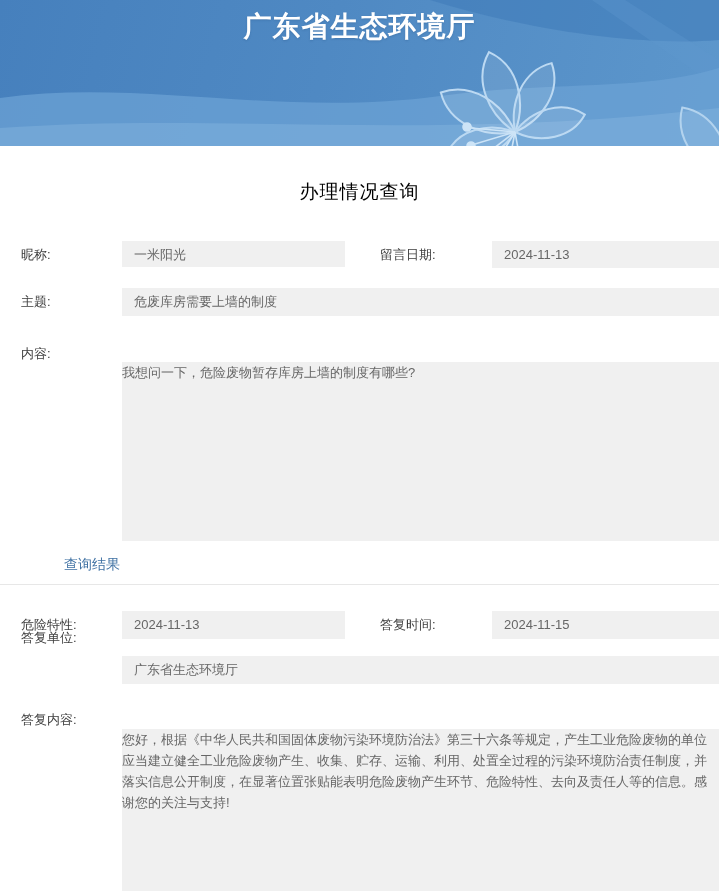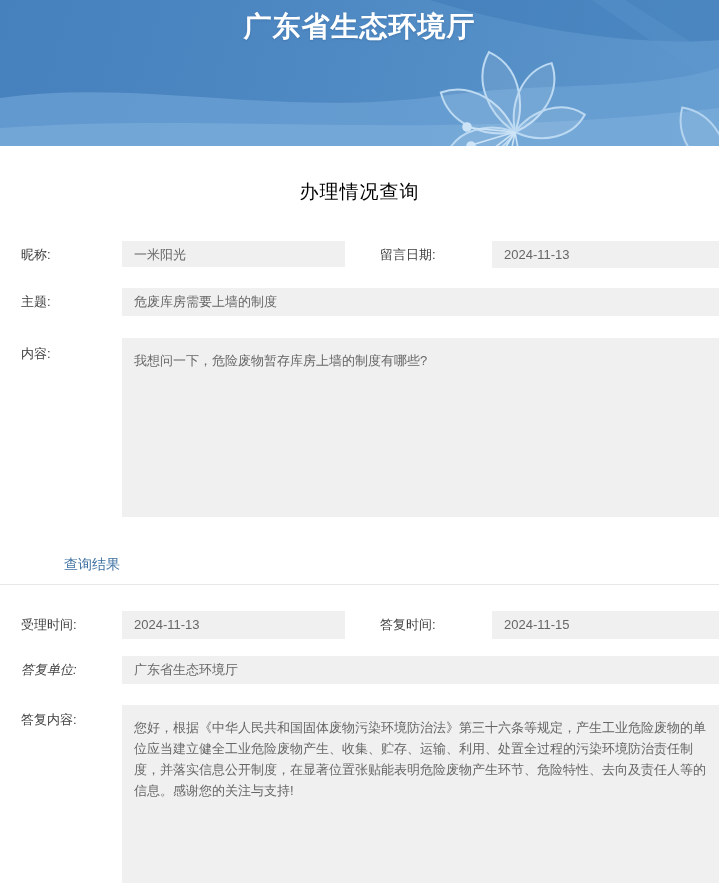--- a/index.html
+++ b/index.html
@@ -33,22 +33,22 @@
     margin-left:13px;
   }
   .lbl2{left:367px;}
   .field{
     position:absolute;background:#f0f0f0;font-size:13px;color:#666666;
     line-height:27px;padding:0 12px;box-sizing:border-box;overflow:hidden;
     white-space:nowrap;
   }
   .area{
     position:absolute;background:#f0f0f0;font-size:13px;color:#666666;
-    line-height:21px;padding:12px;box-sizing:border-box;overflow:hidden;
-    white-space:normal;word-break:break-all;
+    line-height:21px;box-sizing:border-box;overflow:hidden;
+    white-space:normal;word-break:break-all;margin-top:24px;
   }
   
   .result-heading{
     position:absolute;left:20px;top:556px;font-size:14px;color:#3f71a3;margin-left:44px;
   }
   .divider{
     position:absolute;left:0;top:584px;width:719px;height:1px;background:#e7e7e7;
   }
 </style>
 </head>
@@ -106,23 +106,23 @@
 
 <div class="lbl" style="top:288px;">主题:</div>
 <div class="field" style="left:122px;top:288px;width:597px;height:28px;line-height:28px;">危废库房需要上墙的制度</div>
 
 <div class="lbl" style="top:340px;">内容:</div>
 <div class="area" style="left:122px;top:338px;width:597px;height:179px;">我想问一下，危险废物暂存库房上墙的制度有哪些?</div>
 
 <div class="result-heading">查询结果</div>
 <div class="divider"></div>
 
-<div class="lbl" style="top:611px;">受理时间:</div>
+<div class="lbl" style="top:611px;">危险特性:</div>
 <div class="field" style="left:122px;top:611px;width:223px;height:28px;line-height:28px;">2024-11-13</div>
 
 <div class="lbl lbl2" style="top:611px;">答复时间:</div>
 <div class="field" style="left:492px;top:611px;width:227px;height:28px;line-height:28px;">2024-11-15</div>
 
-<div class="lbl" style="top:656px;font-style:italic;">答复单位:</div>
+<div class="lbl" style="top:624px;">答复单位:</div>
 <div class="field" style="left:122px;top:656px;width:597px;height:28px;line-height:28px;">广东省生态环境厅</div>
 
 <div class="lbl" style="top:706px;">答复内容:</div>
 <div class="area" style="left:122px;top:705px;width:597px;height:178px;">您好，根据《中华人民共和国固体废物污染环境防治法》第三十六条等规定，产生工业危险废物的单位应当建立健全工业危险废物产生、收集、贮存、运输、利用、处置全过程的污染环境防治责任制度，并落实信息公开制度，在显著位置张贴能表明危险废物产生环节、危险特性、去向及责任人等的信息。感谢您的关注与支持!</div>
 
 </body></html>

